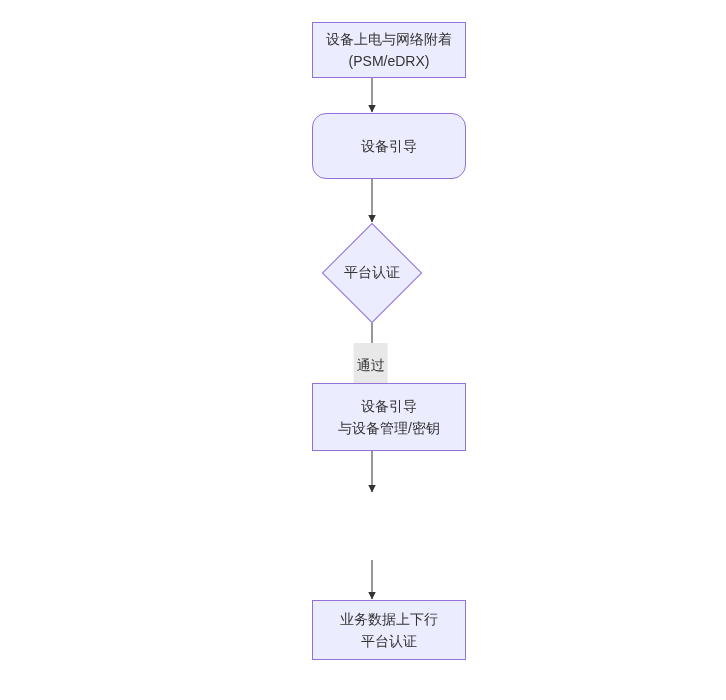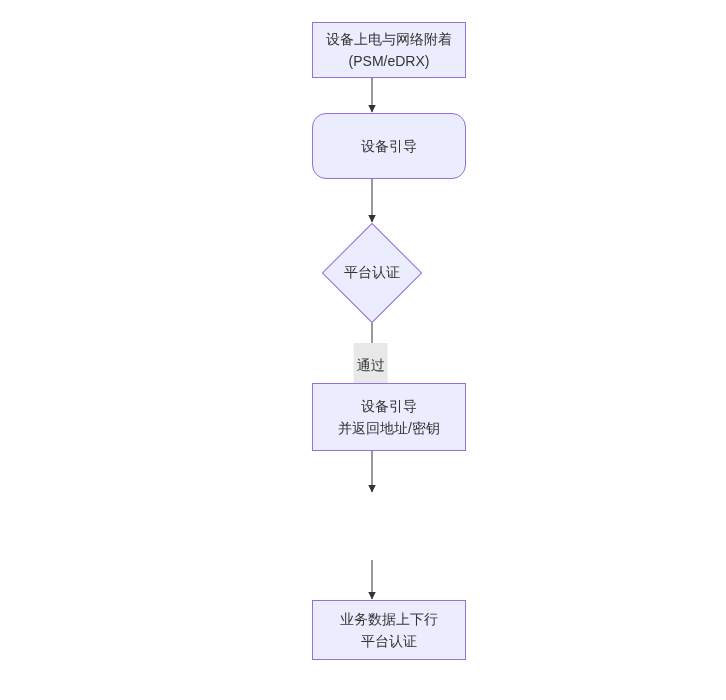--- a/index.html
+++ b/index.html
@@ -112,21 +112,21 @@
 
   <div class="diamond-wrap">
     <div class="diamond-shape"></div>
     <span class="diamond-label">平台认证</span>
   </div>
 
   <div class="edge-label">通过</div>
 
   <div class="node node-4">
     <span>设备引导</span>
-    <span>并返回地址/密钥</span>
+    <span>与设备管理/密钥</span>
   </div>
 
 
   <div class="node node-6">
     <span>业务数据上下行</span>
     <span>平台认证</span>
   </div>
 
 </div>
 

